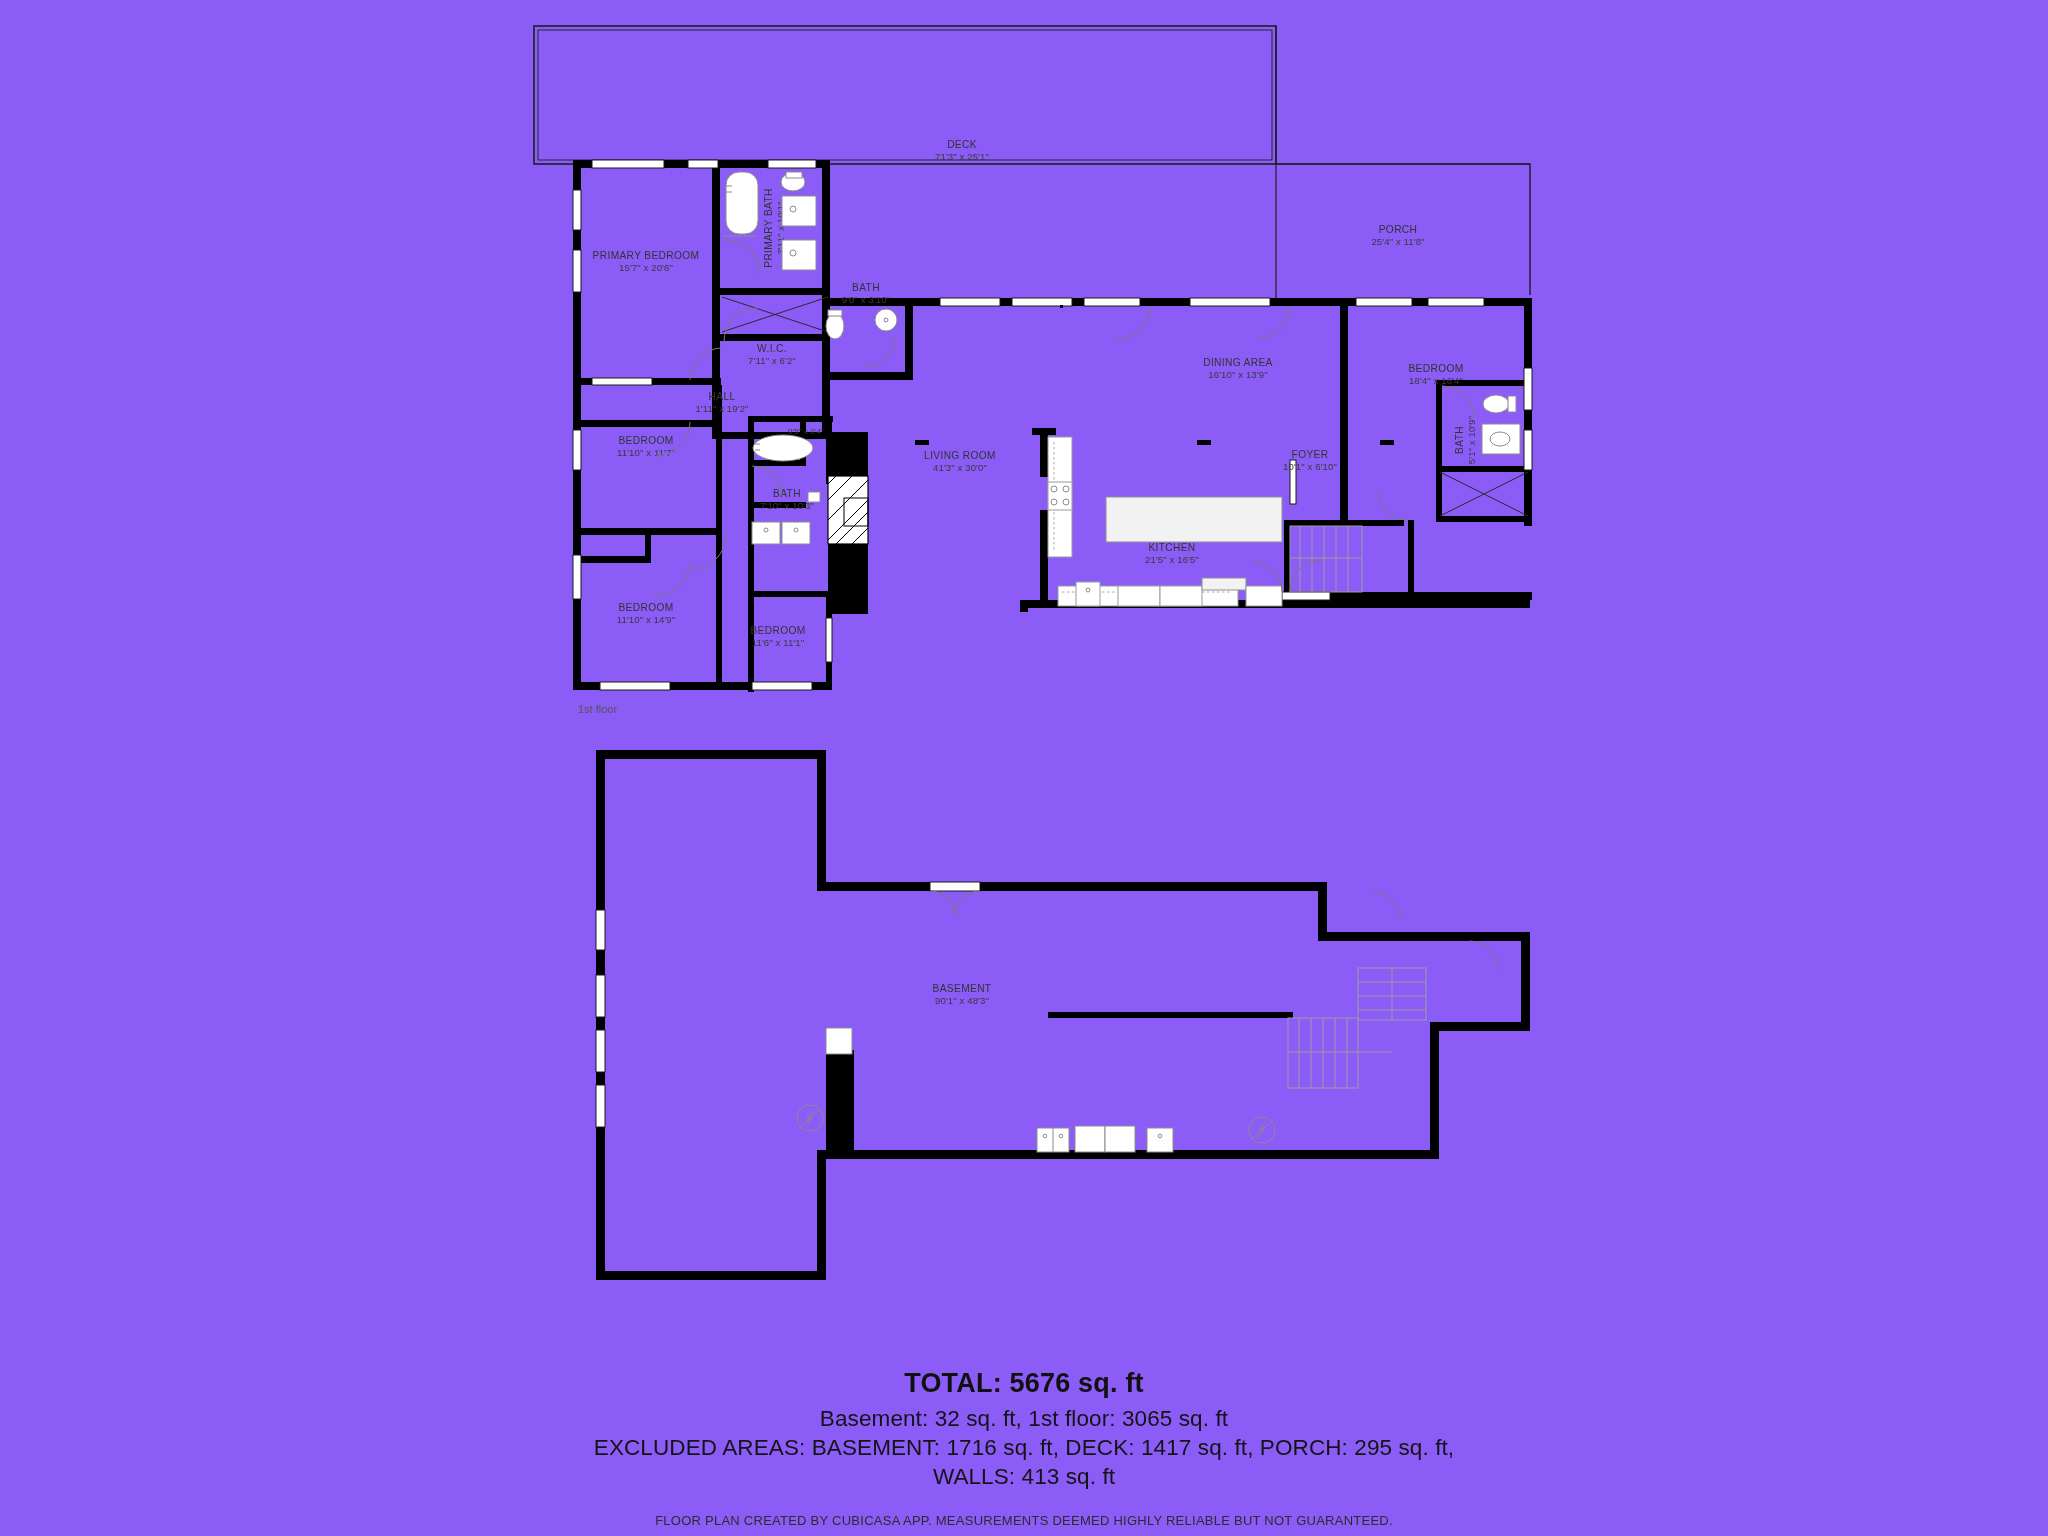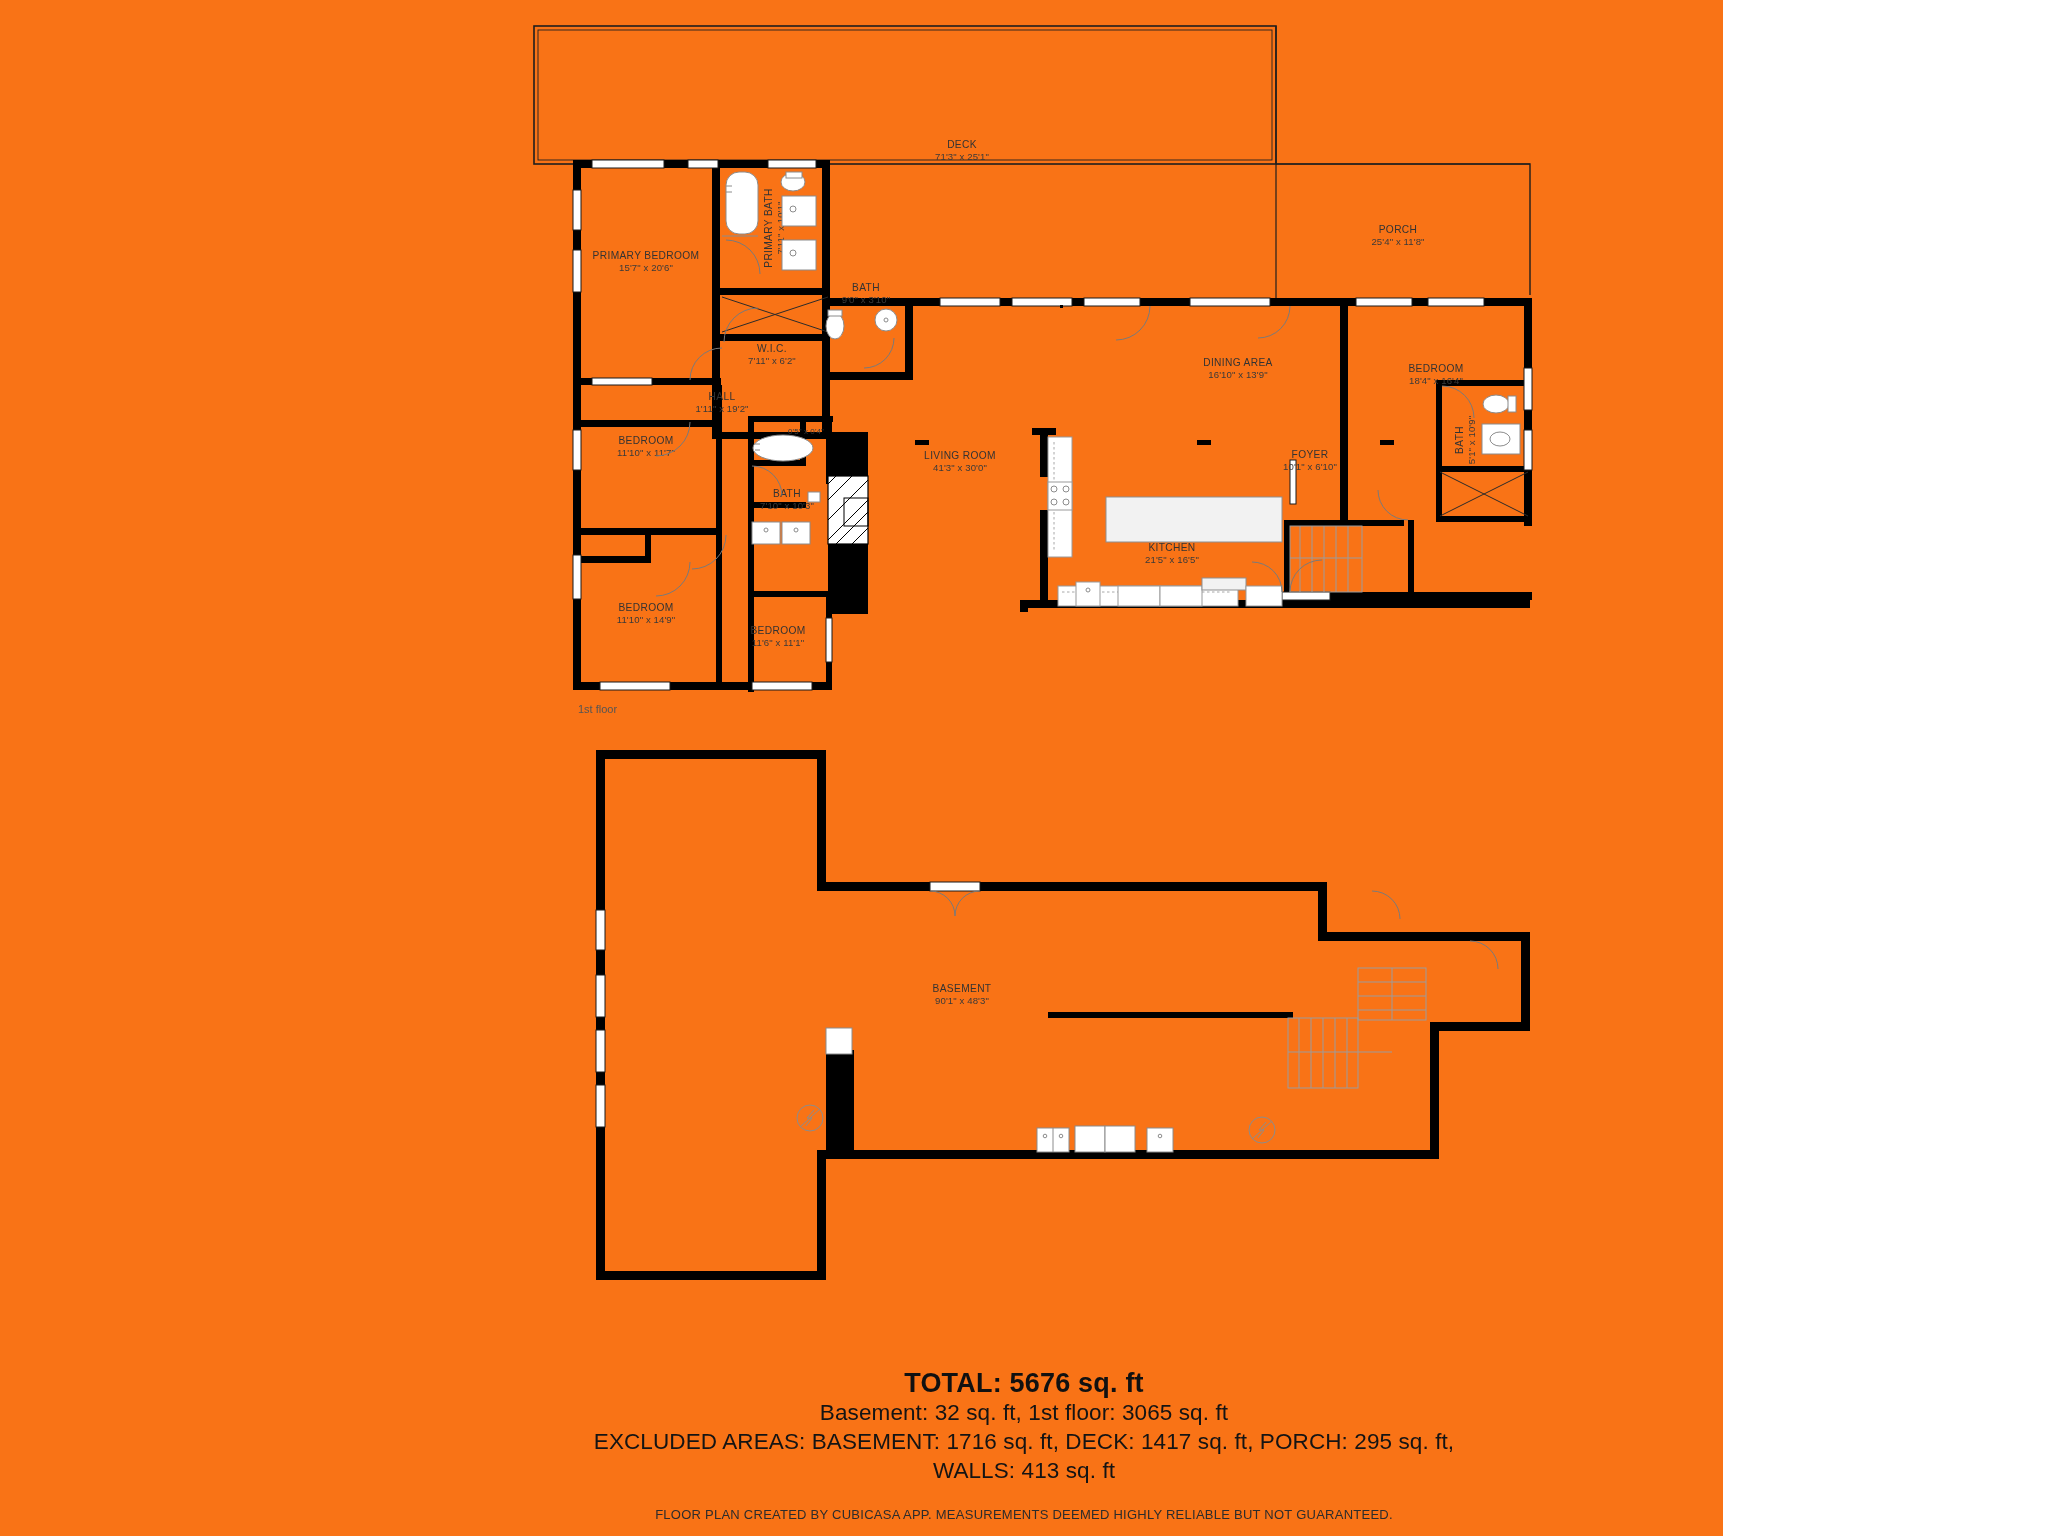--- a/index.html
+++ b/index.html
@@ -1,17 +1,17 @@
 <!DOCTYPE html>
 <html><head>
 <meta charset="utf-8">
 <style>
   html,body{margin:0;padding:0;background:#ffffff;}
   body{width:2048px;height:1536px;font-family:"Liberation Sans",sans-serif;color:#1a1a1a;-webkit-font-smoothing:antialiased;}
-  #page{position:relative;width:1723px;height:1536px;overflow:hidden;background:#f97316;}
+  #page{position:relative;width:2048px;height:1536px;overflow:hidden;background:#8b5cf6;}
   svg{display:block;}
   .plan-svg{position:absolute;left:0;top:0;}
   text{font-family:"Liberation Sans",sans-serif;fill:#2a2a2a;}
   .rm-name{font-size:10.2px;letter-spacing:.35px;text-anchor:middle;fill:#333;}
   .rm-dim{font-size:9.6px;letter-spacing:.1px;text-anchor:middle;fill:#3a3a3a;}
   .floor-cap{font-size:11px;fill:#555;text-anchor:start;}
   .summary{position:absolute;left:0;width:2048px;text-align:center;}
   .sum-total{font-size:27px;font-weight:bold;color:#111;letter-spacing:.2px;}
   .sum-line{font-size:22.5px;color:#141414;letter-spacing:.1px;line-height:1.28;}
   .sum-foot{font-size:13px;color:#2c2c2c;letter-spacing:.25px;}
@@ -411,19 +411,19 @@
       <rect class="fixture-f" x="1105" y="396" width="30" height="26"></rect>
       <rect class="fixture-f" x="1147" y="398" width="26" height="24"></rect>
       <circle class="fixture" cx="1160" cy="406" r="1.8"></circle>
     </g>
 
     <text class="floor-cap" x="600" y="573">Basement</text>
   </svg>
 
   <div class="summary" style="top:1368px;">
     <div class="sum-total">TOTAL: 5676 sq. ft</div>
-    <div class="sum-line" style="margin-top:0;">Basement: 32 sq. ft, 1st floor: 3065 sq. ft</div>
+    <div class="sum-line" style="margin-top:6px;">Basement: 32 sq. ft, 1st floor: 3065 sq. ft</div>
     <div class="sum-line">EXCLUDED AREAS: BASEMENT: 1716 sq. ft, DECK: 1417 sq. ft, PORCH: 295 sq. ft,</div>
     <div class="sum-line">WALLS: 413 sq. ft</div>
     <div class="sum-foot" style="margin-top:22px;">FLOOR PLAN CREATED BY CUBICASA APP. MEASUREMENTS DEEMED HIGHLY RELIABLE BUT NOT GUARANTEED.</div>
   </div>
 
 </div>
 
 </body></html>

